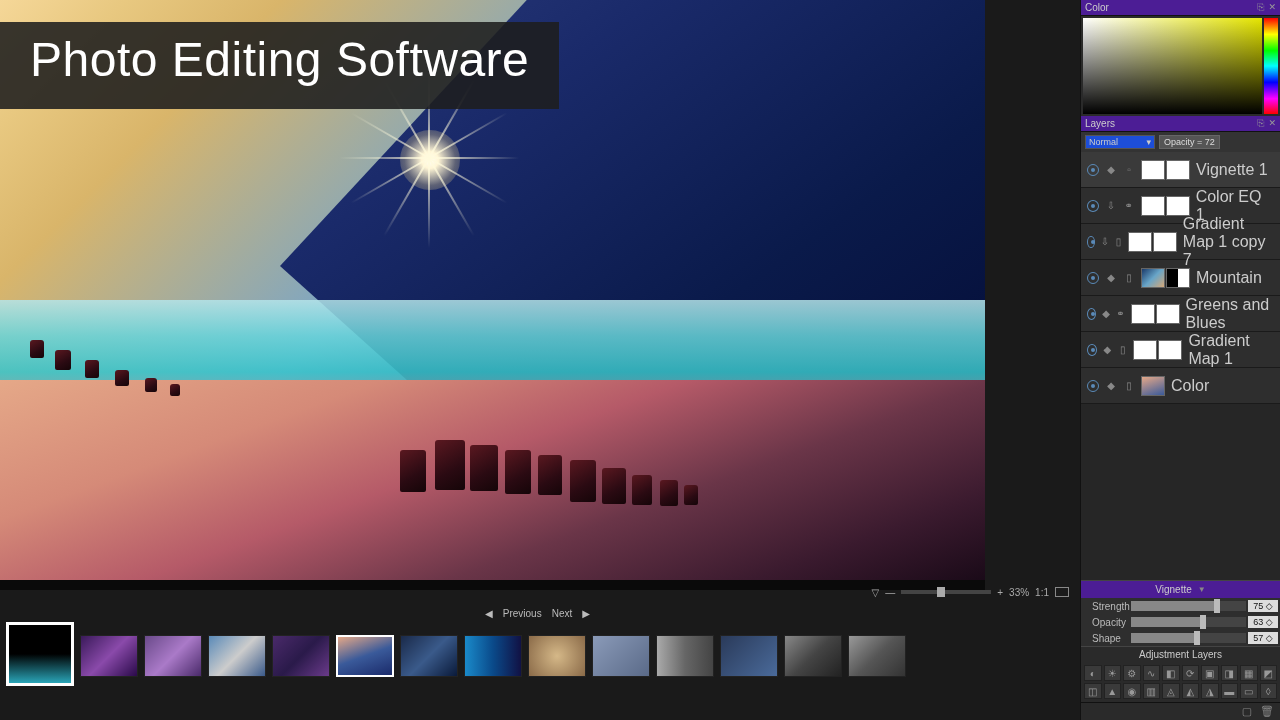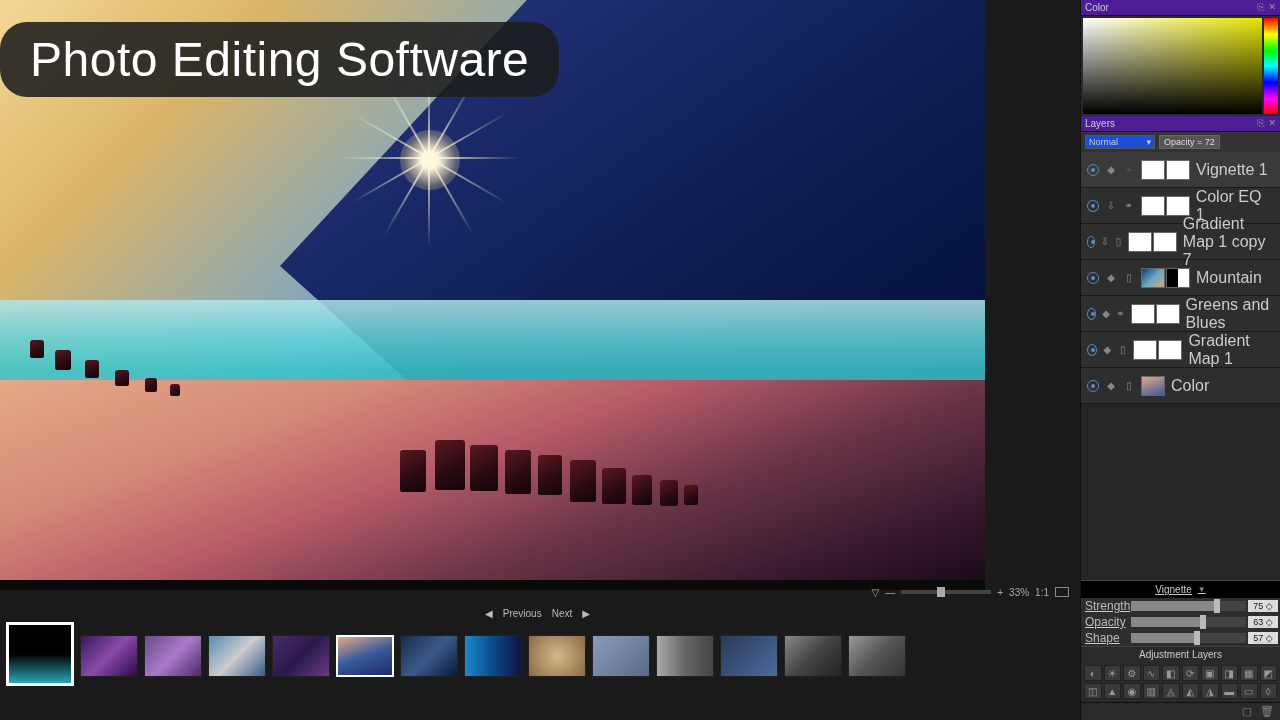--- a/index.html
+++ b/index.html
@@ -6,21 +6,21 @@
 body { width: 1280px; height: 720px; background: #1a1a1a; font-family: "Segoe UI", Arial, sans-serif; color: #ccc; font-size: 11px; overflow: hidden; position: relative; }
 .canvas-area { position: absolute; left: 0; top: 0; width: 985px; height: 590px; background: #0a0a0a; }
 .main-image { width: 985px; height: 580px; position: relative; overflow: hidden; }
 .sky { position:absolute; inset:0; background: linear-gradient(135deg, #f5d798 0%, #e8c880 8%, #d9b56a 18%, #78a5c8 42%, #3a5a9a 58%, #1a2f6a 78%, #0a1a4a 100%); }
 .mountain { position:absolute; left:280px; top:0; width:705px; height:380px; background: linear-gradient(145deg, #2a3a7a 0%, #1a2a6a 30%, #0a1a4a 70%, #050f3a 100%); clip-path: polygon(0% 70%, 18% 100%, 100% 100%, 100% 0%, 35% 0%, 10% 50%); }
 .sun { position:absolute; left:400px; top:130px; width:60px; height:60px; background: radial-gradient(circle, #fffef5 0%, #fff5d5 20%, rgba(255,230,150,0.3) 60%, transparent 100%); border-radius:50%; }
 .ray { position:absolute; left:428px; top:158px; width:2px; height:90px; background: linear-gradient(to bottom, rgba(255,250,220,0.9), transparent); transform-origin: top center; }
 .water { position:absolute; left:0; top:300px; width:985px; height:120px; background: linear-gradient(180deg, #b5e5ea 0%, #68d5da 30%, #38c5ca 60%, #c48a98 100%); opacity:0.85; }
 .beach { position:absolute; left:0; top:380px; width:985px; height:200px; background: linear-gradient(160deg, #e5a888 0%, #d58a78 25%, #b55a68 45%, #6a3548 65%, #3a1a2e 85%, #1a0a18 100%); }
 .rock { position:absolute; width:22px; height:28px; background: linear-gradient(150deg, #5a1820 0%, #2a0a12 60%, #150508 100%); border-radius:3px 3px 2px 2px; }
-.overlay-title { position:absolute; left:0; top:22px; background: rgba(30,30,30,0.88); padding: 10px 30px 10px 30px; font-size: 48px; font-weight:300; letter-spacing:0.5px; color:#fff; font-family: "Century Gothic", "Segoe UI Light", sans-serif; border-radius: 27px; }
+.overlay-title { position:absolute; left:0; top:22px; background: rgba(30,30,30,0.88); padding: 10px 30px 22px 30px; font-size: 48px; font-weight:300; letter-spacing:0.5px; color:#fff; font-family: "Century Gothic", "Segoe UI Light", sans-serif; }
 .zoom-bar { position:absolute; left:0; top:583px; width:1075px; height:18px; display:flex; justify-content:flex-end; align-items:center; padding-right:6px; gap:6px; color:#aaa; font-size:10px; }
 .zoom-track { width:90px; height:4px; background:#444; position:relative; }
 .zoom-thumb { position:absolute; left:40%; top:-3px; width:8px; height:10px; background:#aaa; }
 .nav-bar { position:absolute; left:0; top:604px; width:1075px; height:18px; display:flex; justify-content:center; align-items:center; gap:10px; color:#bbb; font-size:10px; }
 .close-x { position:absolute; right:2px; top:620px; color:#aaa; font-size:11px; }
 .filmstrip { position:absolute; left:0; top:628px; width:1075px; height:56px; display:flex; gap:6px; padding:4px 6px; align-items:center; }
 .filmstrip .thumb { width:58px; height:42px; background:#333; border:1px solid #222; }
 .filmstrip .thumb.sel { border:2px solid #fff; }
 .logo-thumb { width:68px; height:64px; border:3px solid #fff; background: linear-gradient(180deg, #000 0%, #000 50%, #2aa5b8 100%); position:relative; margin-top:-4px; }
 .right-panel { position:absolute; right:0; top:0; width:200px; height:720px; background:#2a2a2a; border-left:1px solid #111; display:flex; flex-direction:column; }
@@ -38,25 +38,25 @@
 .eye { width:12px; height:12px; border-radius:50%; border:1px solid #5a8ab8; position:relative; }
 .eye::after { content:""; position:absolute; left:3px; top:3px; width:4px; height:4px; background:#5a8ab8; border-radius:50%; }
 .layer-ico { width:12px; height:12px; color:#888; font-size:10px; text-align:center; }
 .thumb-pair { display:flex; gap:1px; }
 .thumb-sm { width:24px; height:20px; background:#fff; border:1px solid #666; }
 .thumb-mask { width:24px; height:20px; background:#fff; border:1px solid #666; }
 .thumb-img { background: linear-gradient(135deg,#1a3a6a 0%,#68a5c8 50%,#d5a878 100%); }
 .thumb-beach-sm { background: linear-gradient(160deg,#e5a888 0%,#3a5a9a 100%); }
 .layer-name { font-size:16px; color:#ccc; }
 .layers-empty { flex:1; background:#262626; }
-.adj-section { background:#000000;text-decoration:underline; }
+.adj-section { background:#4c1d95; }
 .adj-title { height:18px; display:flex; align-items:center; justify-content:center; gap:6px; font-size:10px; color:#ccc; border-top:1px solid #444; }
 .adj-title .tri { font-size:8px; color:#888; }
 .slider-row { height:16px; display:flex; align-items:center; background:#2e2e2e; }
-.slider-label { width:48px; font-size:12px; padding-left:4px; color:#bbb; }
+.slider-label { width:48px; font-size:10px; padding-left:11px; color:#bbb; }
 .slider-track { flex:1; height:10px; background:#444; position:relative; margin:0 2px; }
 .slider-fill { position:absolute; left:0; top:0; height:100%; background:#888; }
 .slider-thumb-v { position:absolute; top:-2px; width:6px; height:14px; background:#bbb; }
 .slider-val { width:30px; height:12px; background:#ddd; color:#111; font-size:9px; text-align:center; line-height:12px; margin-right:2px; }
 .adj-header { height:16px; text-align:center; font-size:10px; color:#ccc; border-top:1px solid #444; padding-top:2px; }
 .adj-grid { display:grid; grid-template-columns: repeat(10, 1fr); gap:2px; padding:3px; }
 .adj-btn { height:16px; background:#3a3a3a; color:#999; font-size:10px; display:flex; align-items:center; justify-content:center; border:1px solid #222; }
 .trash-row { height:18px; display:flex; justify-content:flex-end; align-items:center; padding:0 6px; gap:8px; color:#888; font-size:11px; border-top:1px solid #111; }
 </style>
 </head>

